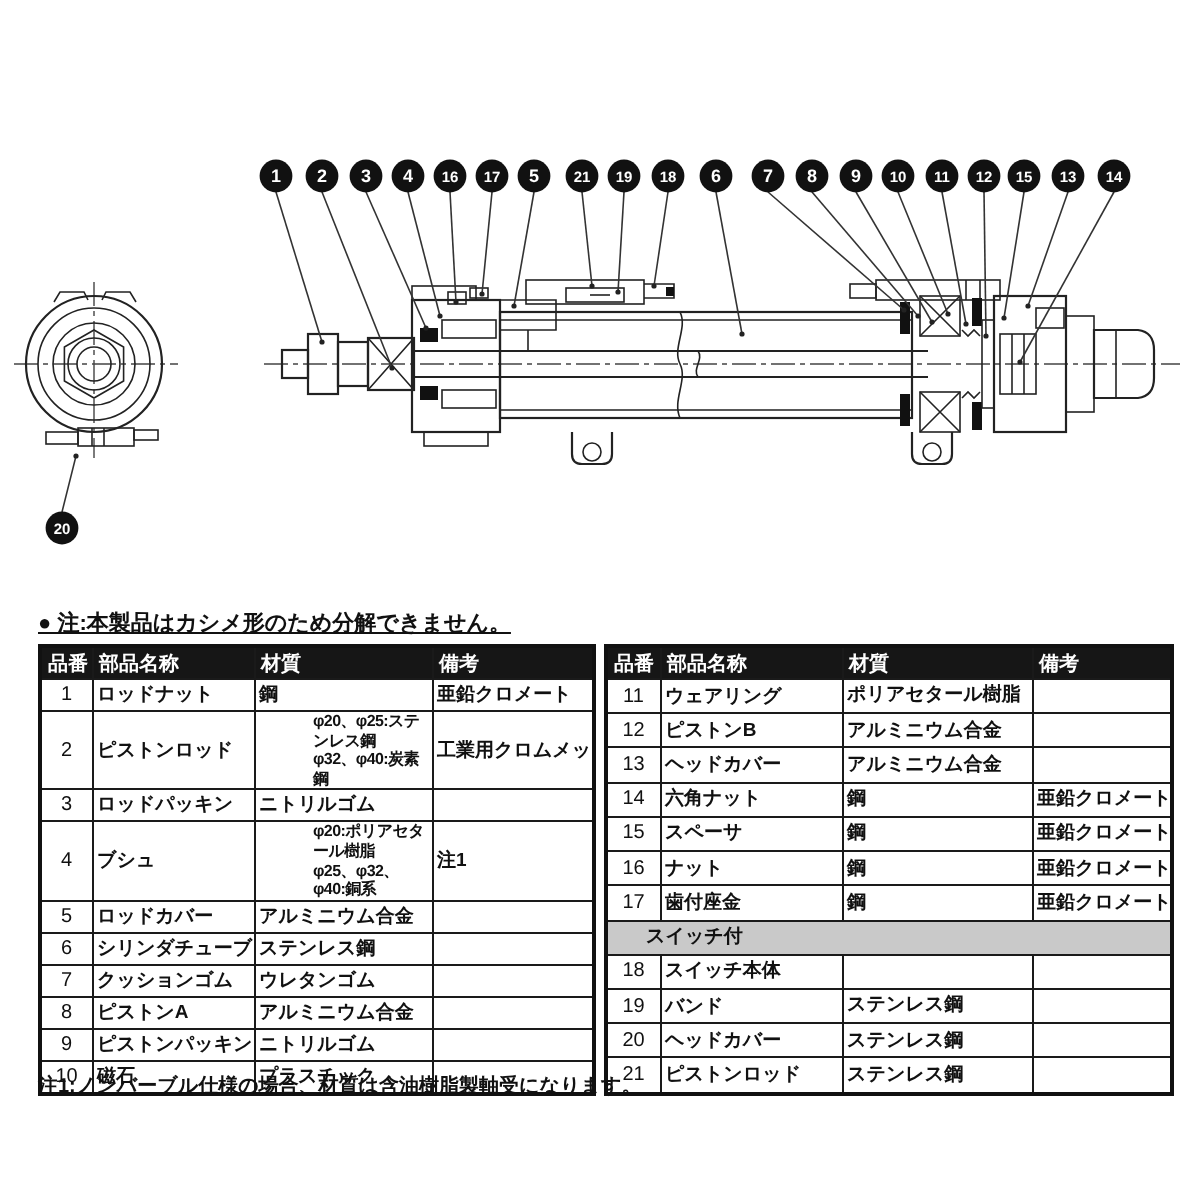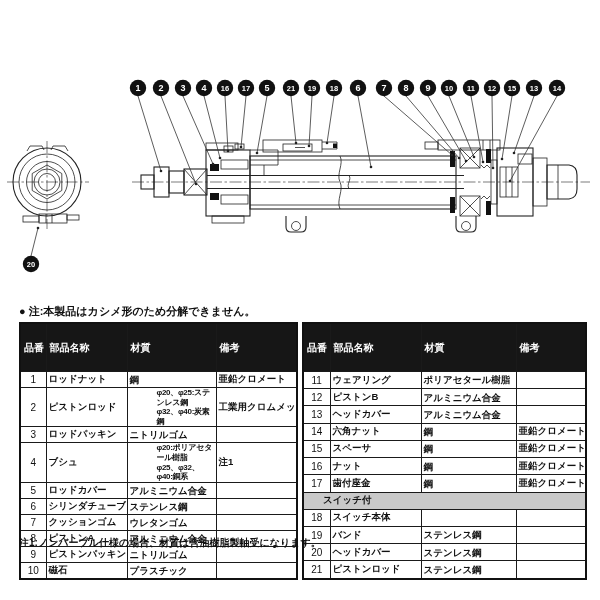--- a/index.html
+++ b/index.html
@@ -7,29 +7,29 @@
          font-family:"Liberation Sans","DejaVu Sans",sans-serif;color:#111;}
   svg{position:absolute;top:0;left:0;}
   .ln{stroke:#222;fill:none;stroke-width:1.1;}
   .thin{stroke:#222;fill:none;stroke-width:0.8;}
   .cl{stroke:#444;fill:none;stroke-width:0.7;stroke-dasharray:12 2.5 2.5 2.5;}
   .blk{fill:#111;stroke:none;}
   .leader{stroke:#333;stroke-width:0.8;fill:none;}
   .dot{fill:#222;stroke:none;}
   .bubble{fill:#111;stroke:none;}
   .bnum{fill:#fff;font-weight:bold;text-anchor:middle;font-family:"Liberation Sans",sans-serif;}
-  .note-top{position:absolute;left:19px;top:304px;font-size:11px;font-weight:bold;}
+  .note-top{position:absolute;left:19px;top:304px;font-size:11px;font-weight:bold;text-decoration:underline;}
   .note-bottom{position:absolute;left:19px;top:536px;font-size:10px;font-weight:bold;}
   .tables{position:absolute;left:19px;top:322px;display:flex;gap:4px;}
   table{border-collapse:collapse;table-layout:fixed;border:2px solid #111;}
   .t-left{width:277px;}
   .t-right{width:283px;}
   th,td{border:1px solid #1a1a1a;height:15px;padding:0 2px;overflow:hidden;
         white-space:nowrap;font-size:9.5px;vertical-align:middle;}
-  thead th{background:#161616;color:#fff;text-align:left;font-size:10px;font-weight:bold;padding:16px 3px;}
+  thead th{background:#161616;color:#fff;text-align:left;font-size:10px;font-weight:bold;padding:0 3px;}
   td{font-weight:bold;}
   td.num{text-align:center;font-size:10px;font-weight:normal;padding:0;}
   td.mat{white-space:pre-line;line-height:1.2;}
   tr.dbl td{height:30px;}
   tr.dbl td.mat{font-size:8px;letter-spacing:-0.3px;padding-left:29px;}
   td.sec{background:#c9c9c9;font-weight:bold;padding:0 19px;}
 </style>
 </head>
 <body>
 

